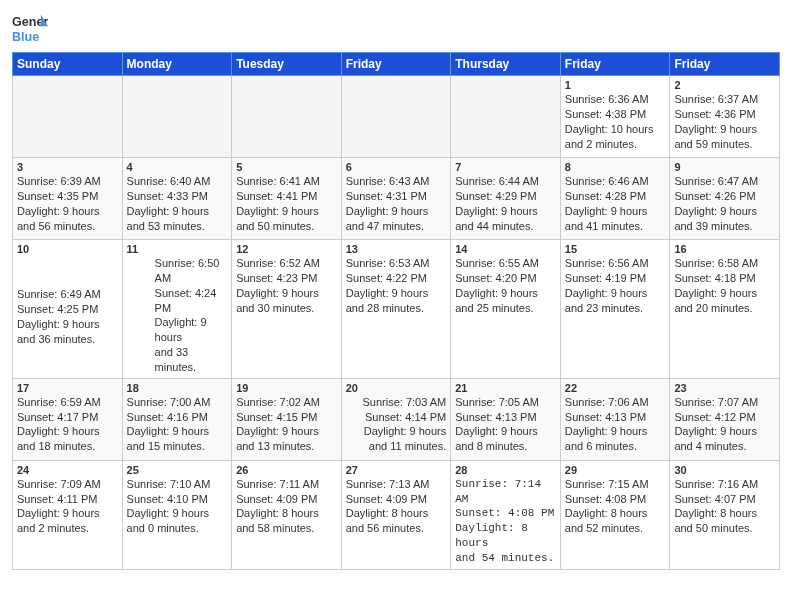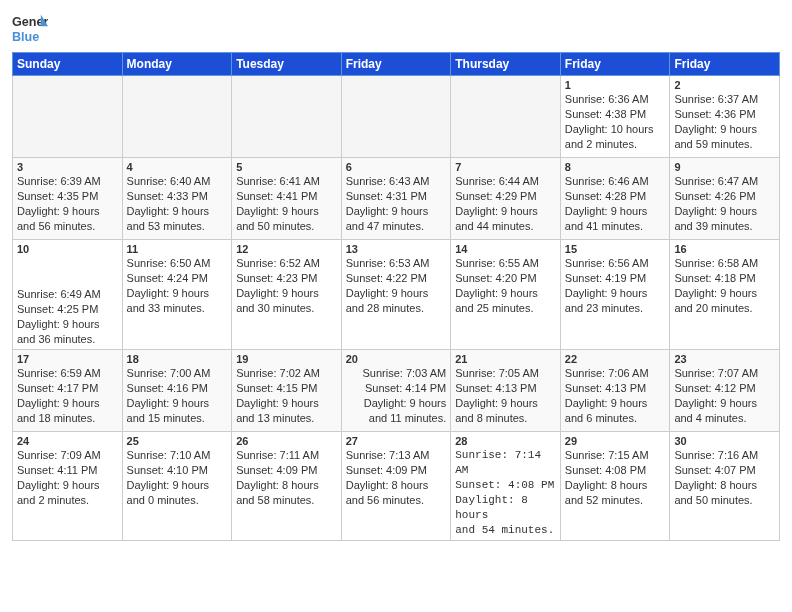--- a/index.html
+++ b/index.html
@@ -196,21 +196,21 @@
         <tr>
           <td>
             <span class="day-num">10</span>
             <div class="day-info" style="white-space: pre-line; margin-top: 32px;">Sunrise: 6:49 AM
 Sunset: 4:25 PM
 Daylight: 9 hours
 and 36 minutes.</div>
           </td>
           <td>
             <span class="day-num">11</span>
-            <div class="day-info" style="white-space: pre-line;">Sunrise: 6:50 AM
+            <div class="day-info" style="white-space: pre-line; margin-left: 28px;">Sunrise: 6:50 AM
 Sunset: 4:24 PM
 Daylight: 9 hours
 and 33 minutes.</div>
           </td>
           <td>
             <span class="day-num">12</span>
             <div class="day-info" style="white-space: pre-line;">Sunrise: 6:52 AM
 Sunset: 4:23 PM
 Daylight: 9 hours
 and 30 minutes.</div>

